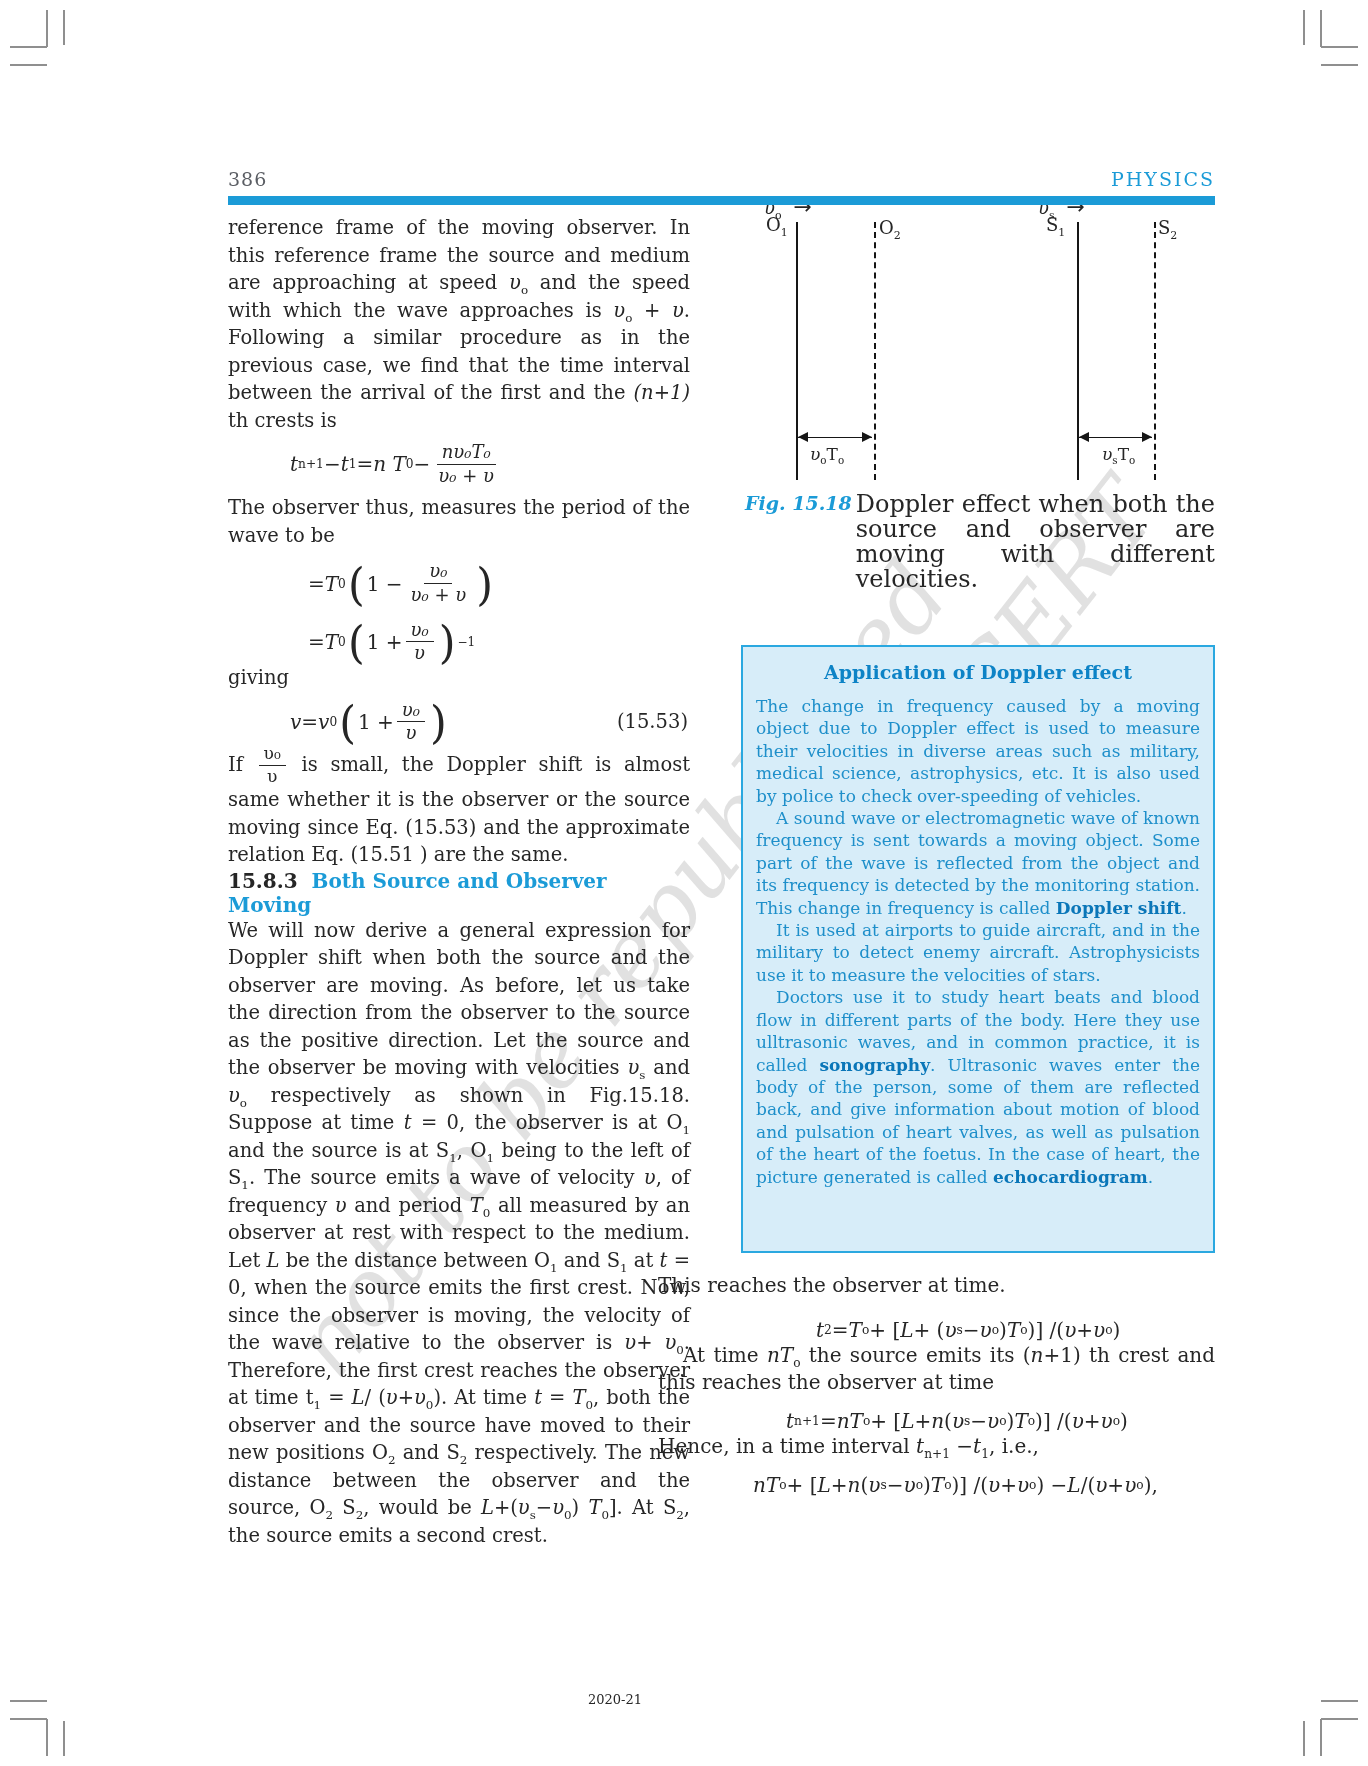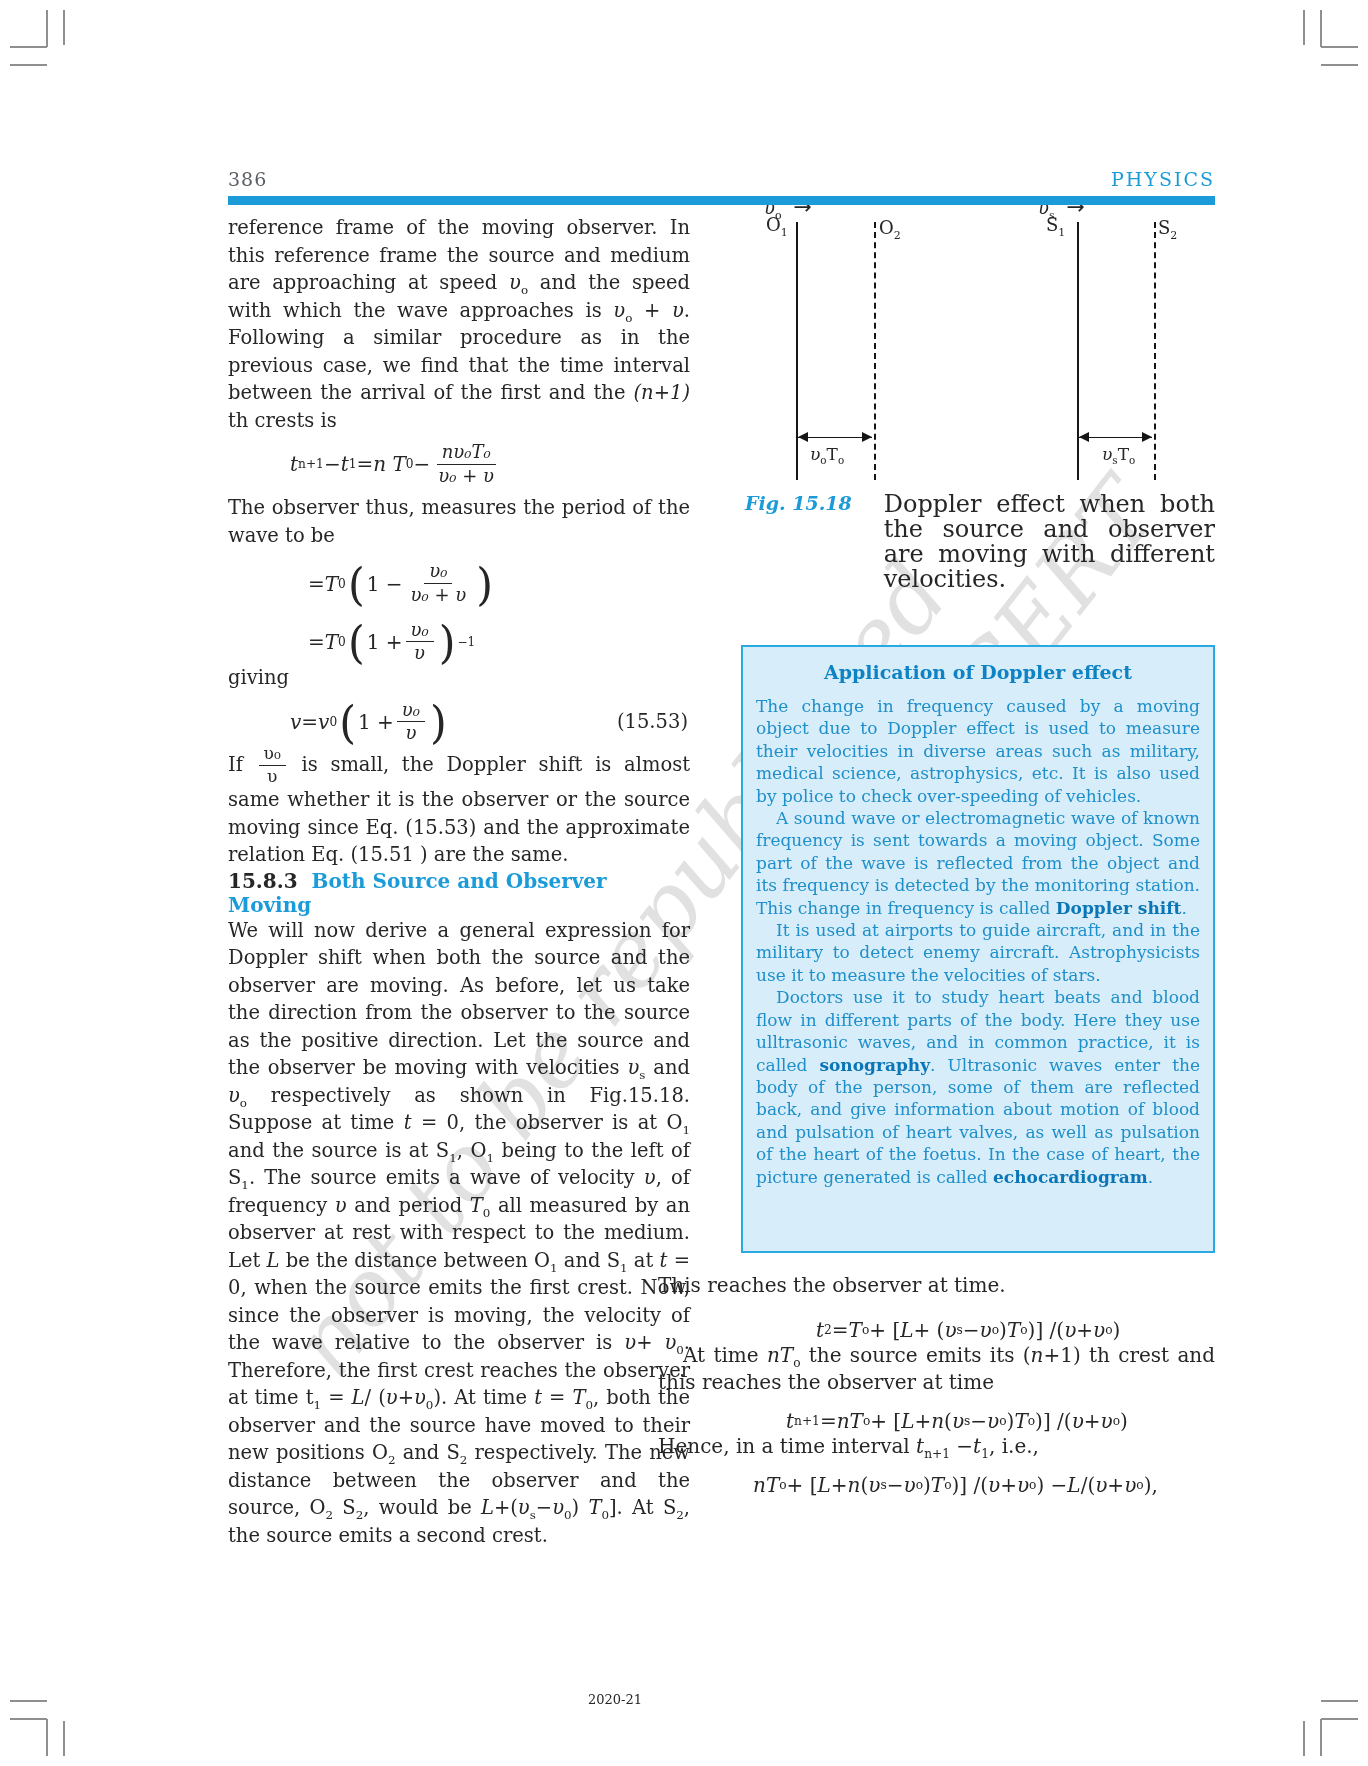--- a/index.html
+++ b/index.html
@@ -50,21 +50,21 @@
   .vdash{position:absolute;width:0;border-left:2.5px dashed #161616;}
   .figlab{position:absolute;font-size:18px;}
   .vel-lab{position:absolute;font-size:18px;display:flex;align-items:center;gap:12px;}
   .arr-gl{font-size:22px;line-height:1;font-family:"DejaVu Sans",sans-serif;}
   .darrow{position:absolute;height:0;border-top:1.7px solid #161616;}
   .darrow::before{content:"";position:absolute;left:0;top:-5.8px;width:0;height:0;
      border:5px solid transparent;border-right:10px solid #161616;border-left:0;}
   .darrow::after{content:"";position:absolute;right:0;top:-5.8px;width:0;height:0;
      border:5px solid transparent;border-left:10px solid #161616;border-right:0;}
   
-  #caption{position:absolute;left:745px;top:492px;width:470px;display:flex;gap:32px;z-index:1;}
+  #caption{position:absolute;left:745px;top:492px;width:470px;display:flex;gap:4px;z-index:1;}
   #caption .figno{color:#1b9bd7;font-weight:bold;font-style:italic;font-size:19px;white-space:nowrap;}
   #caption .captext{flex:1;font-size:24px;line-height:25px;text-align:justify;}
   
   #appbox{position:absolute;left:741px;top:645px;width:474px;height:608px;box-sizing:border-box;
           border:2.5px solid #2aa8e0;background:#d7edf9;z-index:1;padding:12px 13px 10px 13px;overflow:hidden;}
   #appbox h3{margin:2px 0 12px 0;text-align:center;font-size:19px;color:#0d83c6;font-weight:bold;}
   #appbox p{margin:0;font-size:17px;line-height:22.4px;text-align:justify;color:#1e8fca;}
   #appbox p.ind{text-indent:20px;}
   #appbox b.seg-b{font-weight:bold;color:#0a76b8;}
   

